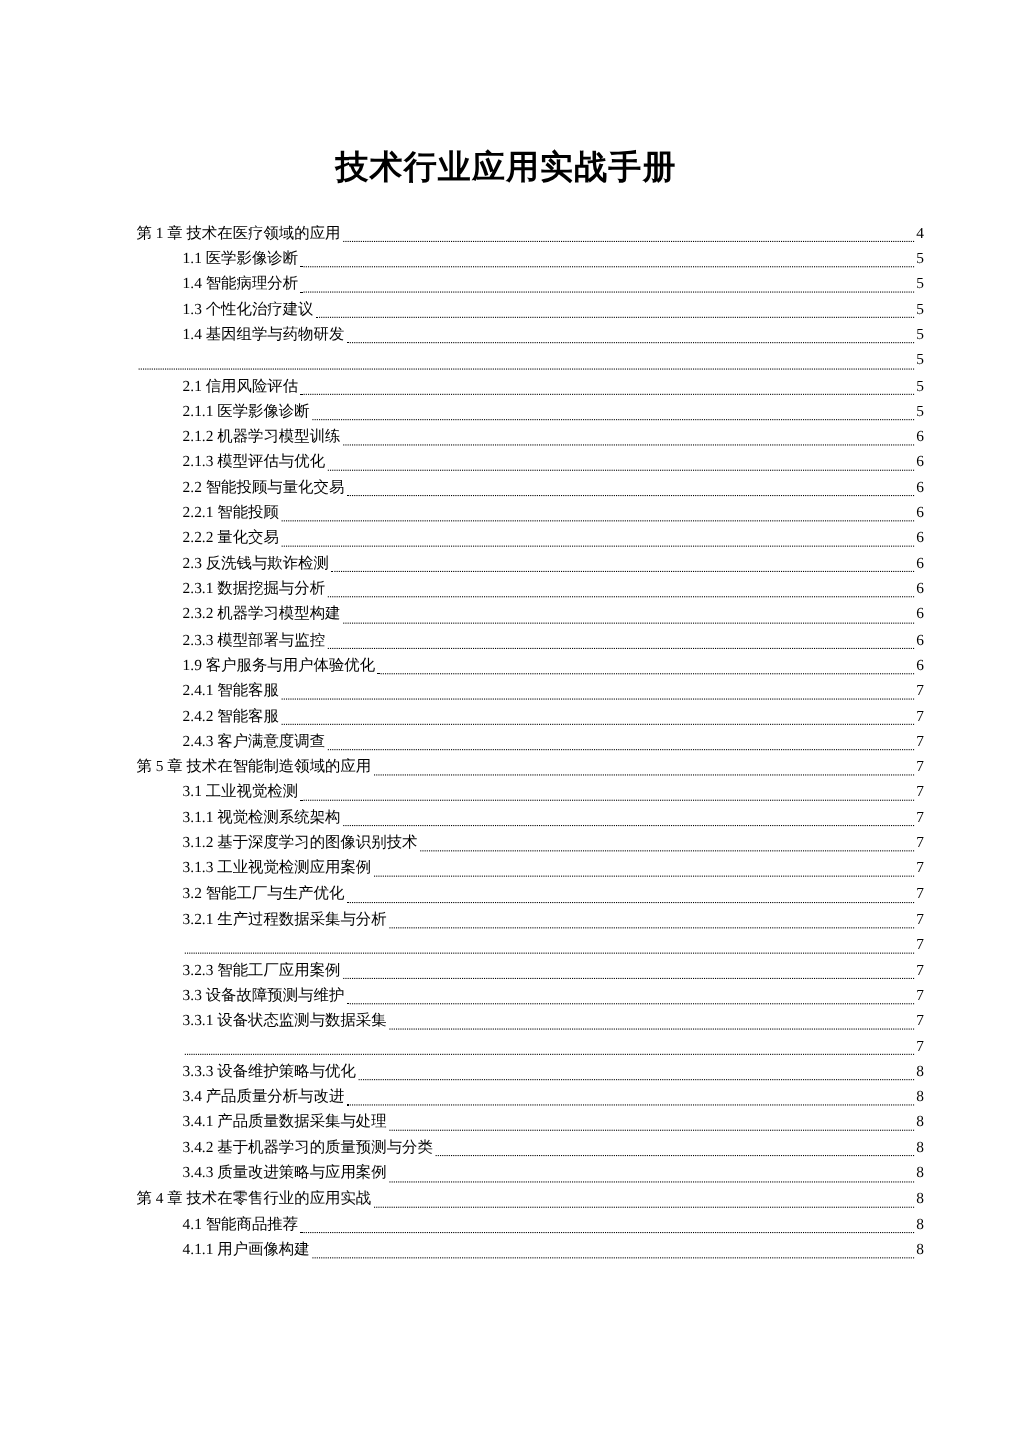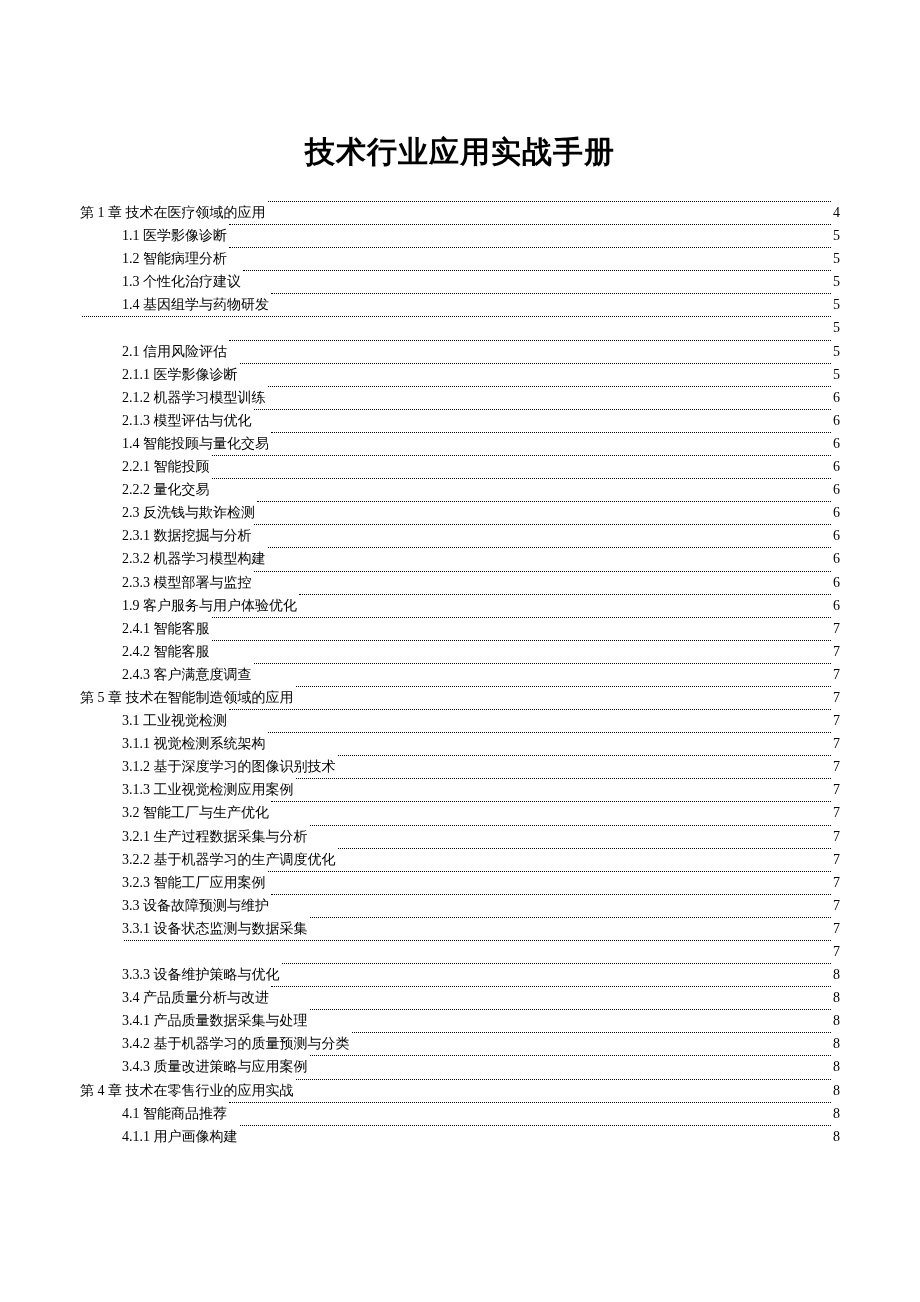--- a/index.html
+++ b/index.html
@@ -17,22 +17,23 @@
     margin-bottom: 28px;
     letter-spacing: 1px;
     margin-top: 12px;
   }
   .toc {
     font-size: 14px;
     line-height: 1.65;
   }
   .toc-row {
     display: flex;
-    align-items: flex-start;
+    align-items: flex-end;
     white-space: nowrap;
+    margin-left: 44px;
   }
   .toc-row[data-level="0"] { padding-left: 0; }
   .toc-row[data-level="1"] { padding-left: 42px; }
   .toc-label {
     flex: 0 0 auto;
     font-family: "SimSun", "宋体", serif;
   }
   .toc-dots {
     flex: 1 1 auto;
     border-bottom: 1.2px dotted #000;
@@ -54,21 +55,21 @@
       <span class="toc-label">第 1 章 技术在医疗领域的应用</span>
       <span class="toc-dots"></span>
       <span class="toc-page">4</span>
     </div>
     <div class="toc-row" data-level="1">
       <span class="toc-label">1.1 医学影像诊断</span>
       <span class="toc-dots"></span>
       <span class="toc-page">5</span>
     </div>
     <div class="toc-row" data-level="1">
-      <span class="toc-label">1.2 智能病理分析</span>
+      <span class="toc-label">1.4 智能病理分析</span>
       <span class="toc-dots"></span>
       <span class="toc-page">5</span>
     </div>
     <div class="toc-row" data-level="1">
       <span class="toc-label">1.3 个性化治疗建议</span>
       <span class="toc-dots"></span>
       <span class="toc-page">5</span>
     </div>
     <div class="toc-row" data-level="1">
       <span class="toc-label">1.4 基因组学与药物研发</span>
@@ -93,21 +94,21 @@
       <span class="toc-label">2.1.2 机器学习模型训练</span>
       <span class="toc-dots"></span>
       <span class="toc-page">6</span>
     </div>
     <div class="toc-row" data-level="1">
       <span class="toc-label">2.1.3 模型评估与优化</span>
       <span class="toc-dots"></span>
       <span class="toc-page">6</span>
     </div>
     <div class="toc-row" data-level="1">
-      <span class="toc-label">1.4 智能投顾与量化交易</span>
+      <span class="toc-label">2.2 智能投顾与量化交易</span>
       <span class="toc-dots"></span>
       <span class="toc-page">6</span>
     </div>
     <div class="toc-row" data-level="1">
       <span class="toc-label">2.2.1 智能投顾</span>
       <span class="toc-dots"></span>
       <span class="toc-page">6</span>
     </div>
     <div class="toc-row" data-level="1">
       <span class="toc-label">2.2.2 量化交易</span>
@@ -183,21 +184,20 @@
       <span class="toc-label">3.2 智能工厂与生产优化</span>
       <span class="toc-dots"></span>
       <span class="toc-page">7</span>
     </div>
     <div class="toc-row" data-level="1">
       <span class="toc-label">3.2.1 生产过程数据采集与分析</span>
       <span class="toc-dots"></span>
       <span class="toc-page">7</span>
     </div>
     <div class="toc-row" data-level="1">
-      <span class="toc-label">3.2.2 基于机器学习的生产调度优化</span>
       <span class="toc-dots"></span>
       <span class="toc-page">7</span>
     </div>
     <div class="toc-row" data-level="1">
       <span class="toc-label">3.2.3 智能工厂应用案例</span>
       <span class="toc-dots"></span>
       <span class="toc-page">7</span>
     </div>
     <div class="toc-row" data-level="1">
       <span class="toc-label">3.3 设备故障预测与维护</span>

